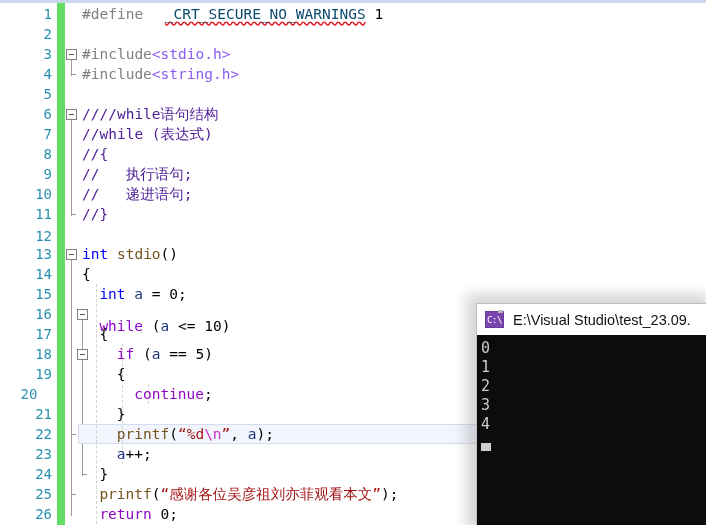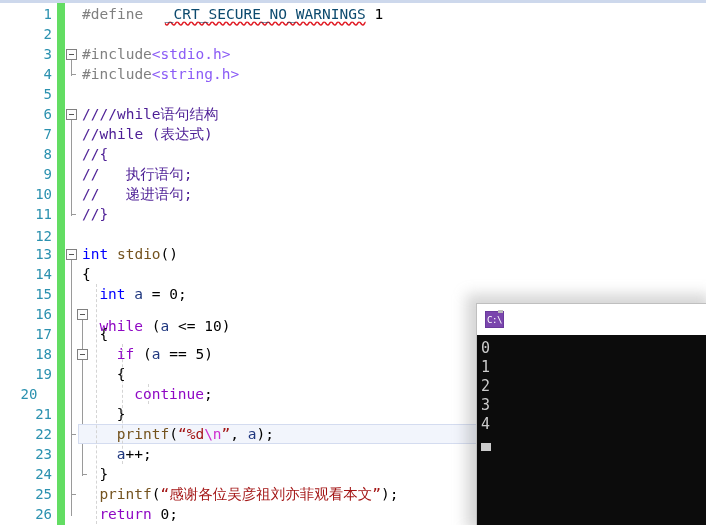--- a/index.html
+++ b/index.html
@@ -302,20 +302,21 @@
       </div>
   </div>
 
   <div class="console-shadow"></div>
   <div class="console-win">
     <div class="console-title">
       <div class="console-icon">
         <div class="nub"></div>
         <div class="glyph">C:\</div>
       </div>
+      <div class="console-title-text">E:\Visual Studio\test_23.09.</div>
     </div>
     <div class="console-body" id="console-body">
         <div class="console-out-line">0</div>
         <div class="console-out-line">1</div>
         <div class="console-out-line">2</div>
         <div class="console-out-line">3</div>
         <div class="console-out-line">4</div>
         <div class="console-cursor"></div>
       </div>
   </div>

